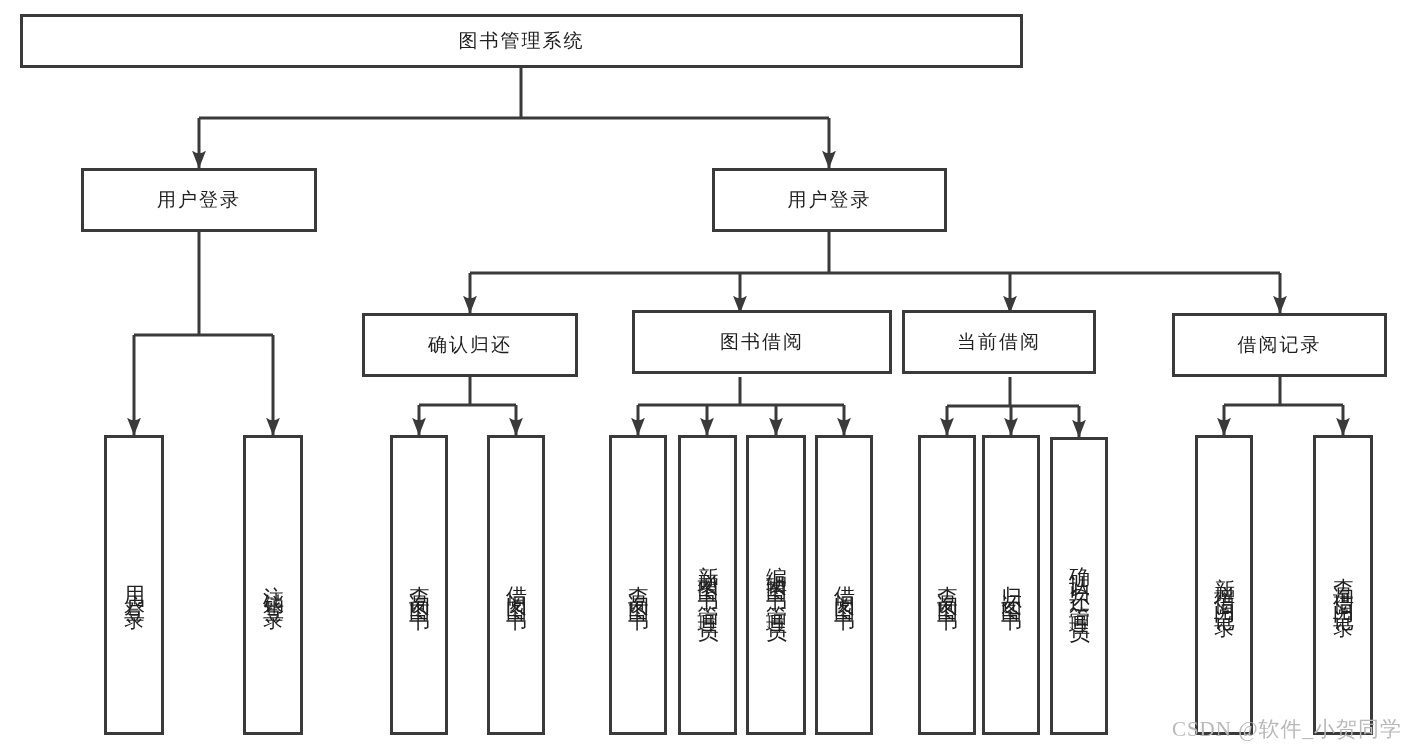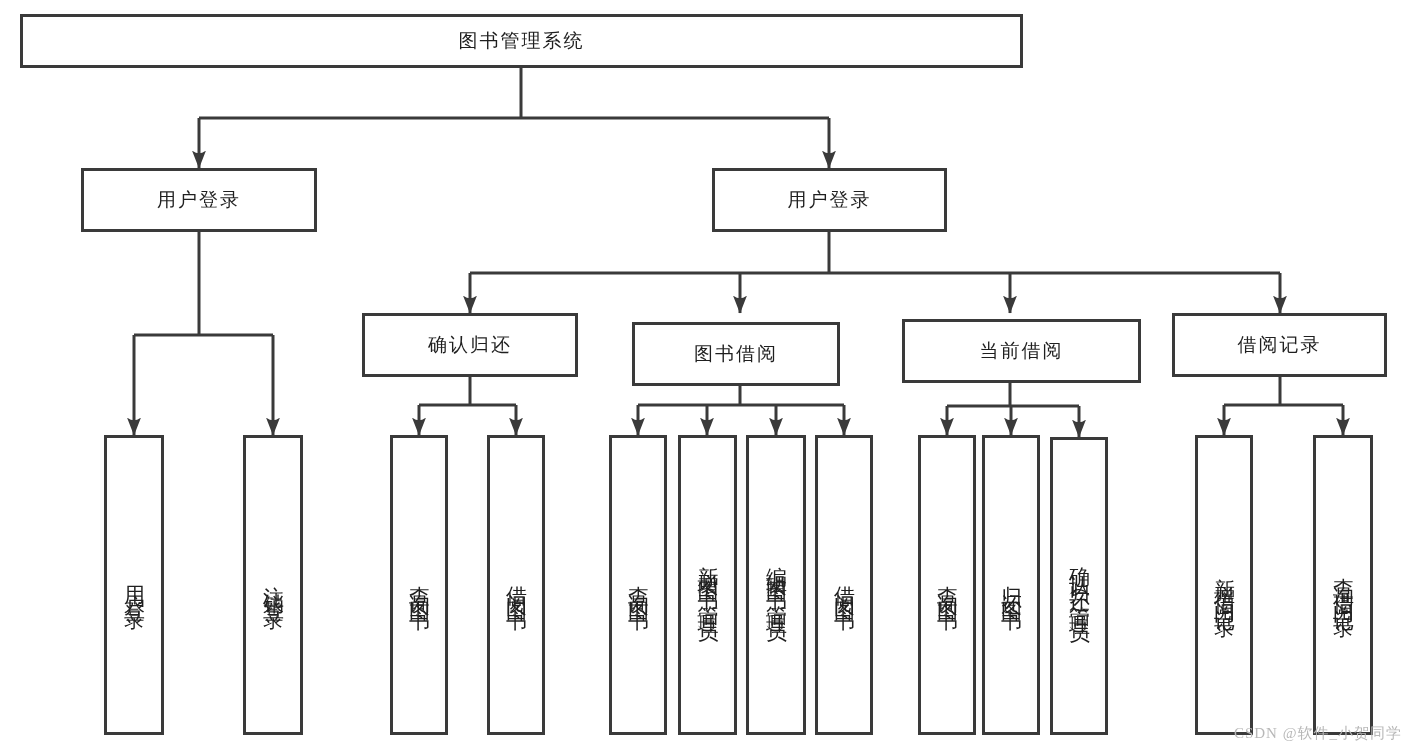--- a/index.html
+++ b/index.html
@@ -19,21 +19,21 @@
     border:3px solid var(--line);box-sizing:border-box;
     display:flex;align-items:center;justify-content:center;color:var(--text);
   }
   .hbox .lbl{font-size:19px;letter-spacing:2px;white-space:nowrap;}
   .vbox .lbl{
     writing-mode:vertical-rl;text-orientation:mixed;
     font-size:21px;letter-spacing:8px;line-height:1;
   }
   .watermark{
     position:absolute;z-index:3;right:3px;bottom:4px;
-    font-size:15px;letter-spacing:1px;color:var(--wm);white-space:nowrap;
+    font-size:21px;letter-spacing:1px;color:var(--wm);white-space:nowrap;
     pointer-events:none;
   }
 </style>
 </head>
 <body>
 
 <div class="canvas">
 
   <svg class="wires" width="1405" height="747" viewBox="0 0 1405 747">
     <defs>
@@ -77,24 +77,24 @@
   <div class="box hbox" style="left:81px;top:168px;width:236px;height:64px">
     <span class="lbl">用户登录</span>
   </div>
   <div class="box hbox" style="left:712px;top:168px;width:235px;height:64px">
     <span class="lbl">用户登录</span>
   </div>
 
   <div class="box hbox" style="left:362px;top:313px;width:216px;height:64px">
     <span class="lbl">确认归还</span>
   </div>
-  <div class="box hbox" style="left:632px;top:322px;width:208px;height:64px">
+  <div class="box hbox" style="left:632px;top:310px;width:260px;height:64px">
     <span class="lbl">图书借阅</span>
   </div>
-  <div class="box hbox" style="left:902px;top:319px;width:239px;height:64px">
+  <div class="box hbox" style="left:902px;top:310px;width:194px;height:64px">
     <span class="lbl">当前借阅</span>
   </div>
   <div class="box hbox" style="left:1172px;top:313px;width:215px;height:64px">
     <span class="lbl">借阅记录</span>
   </div>
 
   <div class="box vbox" style="left:104px;top:435px;width:60px;height:300px">
     <span class="lbl">用户登录</span>
   </div>
   <div class="box vbox" style="left:243px;top:435px;width:60px;height:300px">

